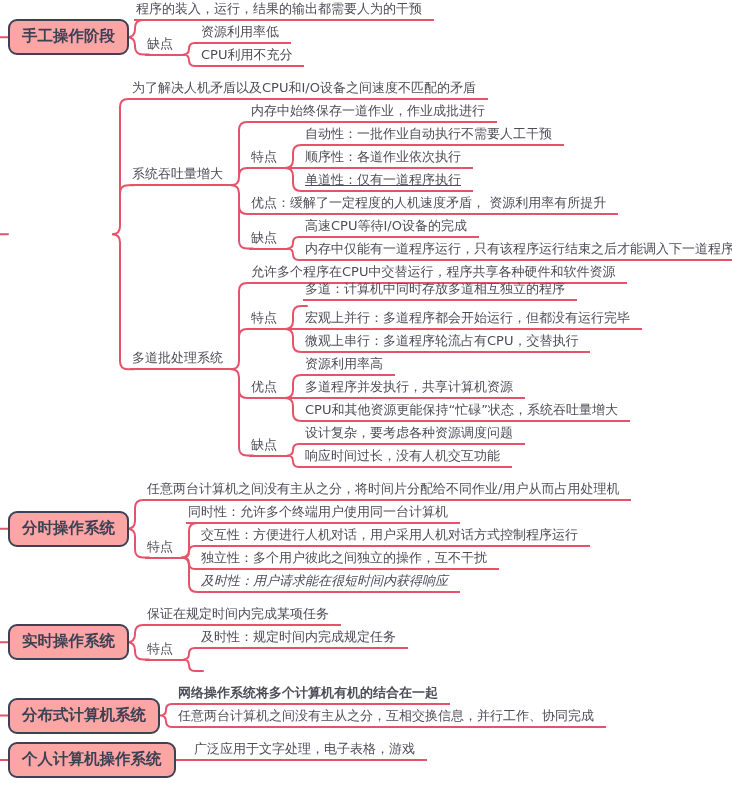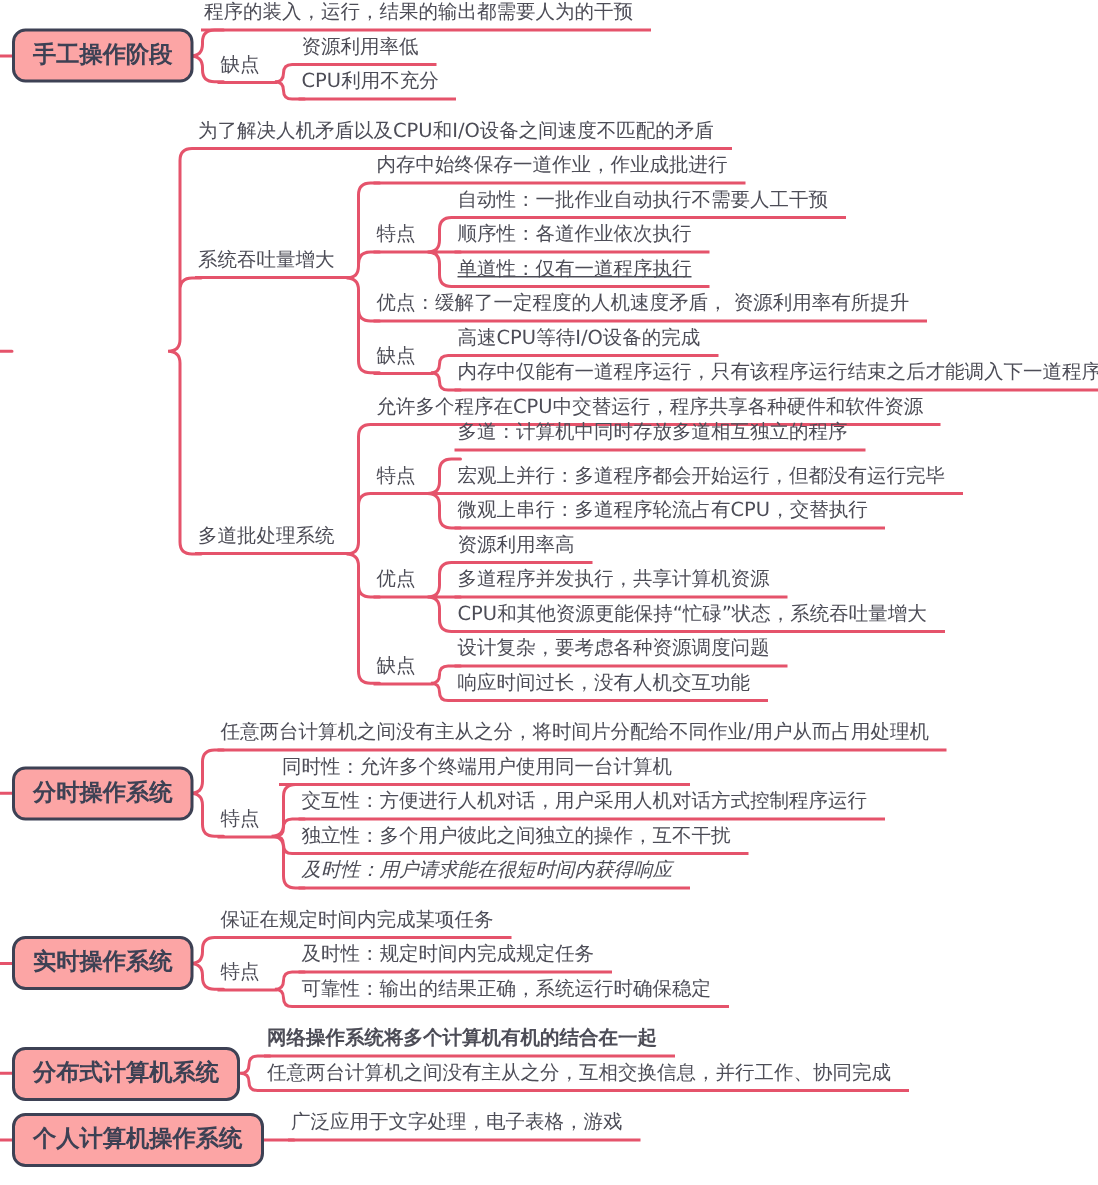--- a/index.html
+++ b/index.html
@@ -80,20 +80,19 @@
       <div class="text-node" style="left: 145px; top: 479px;">任意两台计算机之间没有主从之分，将时间片分配给不同作业/用户从而占用处理机</div>
       <div class="text-node" style="left: 145px; top: 536.5px;">特点</div>
       <div class="text-node" style="left: 186px; top: 502px;">同时性：允许多个终端用户使用同一台计算机</div>
       <div class="text-node" style="left: 199px; top: 548px;">独立性：多个用户彼此之间独立的操作，互不干扰</div>
       <div class="text-node" style="left: 199px; top: 525px;">交互性：方便进行人机对话，用户采用人机对话方式控制程序运行</div>
       <div class="text-node" style="left: 199px; top: 571px; font-style: italic;">及时性：用户请求能在很短时间内获得响应</div>
       <div class="box-node" style="left: 8px; top: 624.25px;">实时操作系统</div>
       <div class="text-node" style="left: 145px; top: 604px;">保证在规定时间内完成某项任务</div>
       <div class="text-node" style="left: 145px; top: 638.5px;">特点</div>
       <div class="text-node" style="left: 199px; top: 627px;">及时性：规定时间内完成规定任务</div>
-      <div class="text-node" style="left: 199px; top: 650px;">可靠性：输出的结果正确，系统运行时确保稳定</div>
       <div class="box-node" style="left: 8px; top: 697.5px;">分布式计算机系统</div>
       <div class="text-node" style="left: 176px; top: 683px; font-weight: bold;">网络操作系统将多个计算机有机的结合在一起</div>
       <div class="text-node" style="left: 176px; top: 706px;">任意两台计算机之间没有主从之分，互相交换信息，并行工作、协同完成</div>
       <div class="box-node" style="left: 8px; top: 742px;">个人计算机操作系统</div>
       <div class="text-node" style="left: 192px; top: 739px;">广泛应用于文字处理，电子表格，游戏</div>
     </div>
 </div>
 
 </body></html>

